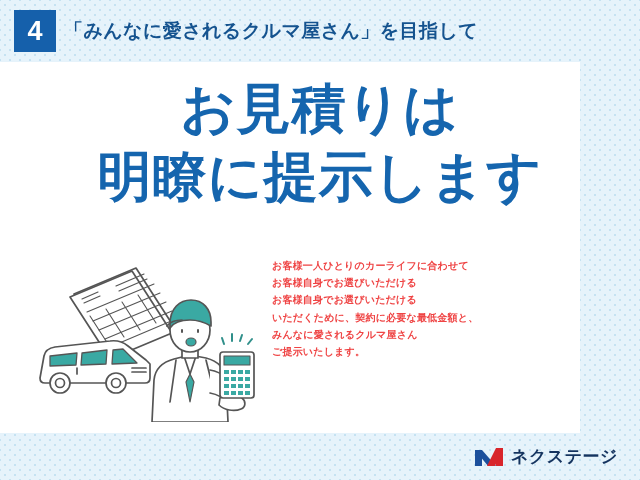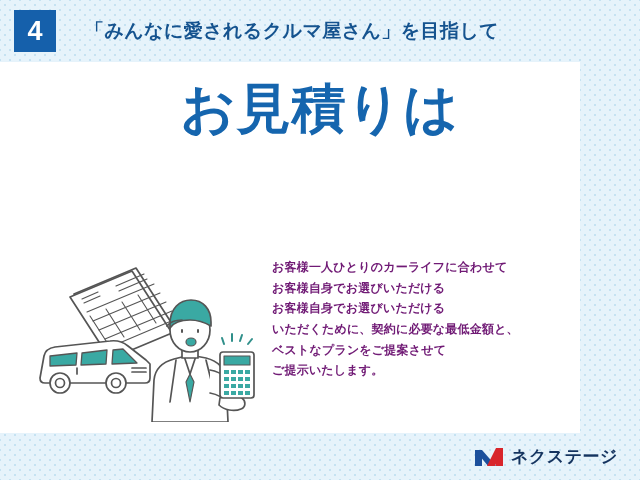--- a/index.html
+++ b/index.html
@@ -24,21 +24,21 @@
     display:flex;align-items:center;
   }
   #badge{
     width:42px;height:42px;margin-left:14px;
     background:#1560ab;color:#ffffff;
     display:flex;align-items:center;justify-content:center;
     font-size:27px;font-weight:bold;line-height:1;
     font-family:"Liberation Sans",sans-serif;
   }
   #header-title{
-    margin-left:29px;color:#15538f;
+    margin-left:8px;color:#15538f;
     font-size:19px;font-weight:bold;letter-spacing:.4px;
     white-space:nowrap;
   }
 
   
   #panel{
     position:absolute;left:0;top:62px;width:580px;height:371px;
     background:#ffffff;
   }
 
@@ -49,21 +49,21 @@
     font-weight:bold;line-height:1.14;
     letter-spacing:1px;
   }
   .hl-line{display:block;}
   #hl1{font-size:54px;}
   #hl2{font-size:54px;margin-top:6px;}
 
   
   #body-text{
     position:absolute;left:272px;top:195px;width:360px;
-    color:#701a75;font-size:12px;line-height:1.72;
+    color:#ef4444;font-size:10px;line-height:1.72;
     font-weight:bold;letter-spacing:.2px;
   }
   #body-text div{white-space:nowrap;}
 
   
   #illus{position:absolute;left:24px;top:190px;width:240px;height:170px;}
 
   
   #footer{
     position:absolute;left:0;top:433px;width:640px;height:47px;
@@ -82,20 +82,21 @@
 
   <div id="header">
     <div id="badge">4</div>
     <div id="header-title">「みんなに愛されるクルマ屋さん」を目指して</div>
   </div>
 
   <div id="panel">
 
     <div id="headline">
       <span class="hl-line" id="hl1">お見積りは</span>
+      <span class="hl-line" id="hl2">明瞭に提示します</span>
     </div>
 
     <div id="illus">
       <svg viewBox="0 0 240 170" width="240" height="170">
         <g fill="none" stroke="#555" stroke-width="1.7" stroke-linecap="round" stroke-linejoin="round">
 
           <g>
             <polygon points="50,42 112,16 152,78 90,104" fill="#ffffff" stroke="#555"></polygon>
             <polygon points="46,45 108,19 148,81 86,107" fill="#ffffff" stroke="#555"></polygon>
 
@@ -193,21 +194,21 @@
           </g>
         </g>
       </svg>
     </div>
 
     <div id="body-text">
       <div>お客様一人ひとりのカーライフに合わせて</div>
       <div>お客様自身でお選びいただける</div>
       <div>お客様自身でお選びいただける</div>
       <div>いただくために、契約に必要な最低金額と、</div>
-      <div>ベストなプランをご提案させて</div>
+      <div>みんなに愛されるクルマ屋さん</div>
       <div>ご提示いたします。</div>
     </div>
 
   </div>
 
   <div id="footer">
     <div id="logo">
       <svg id="logo-mark" viewBox="0 0 30 20">
         <polygon points="1,19 1,3 8,3 8,19" fill="#1b4f9c"></polygon>
         <polygon points="1,3 8,3 22,19 14,19" fill="#1b4f9c"></polygon>

